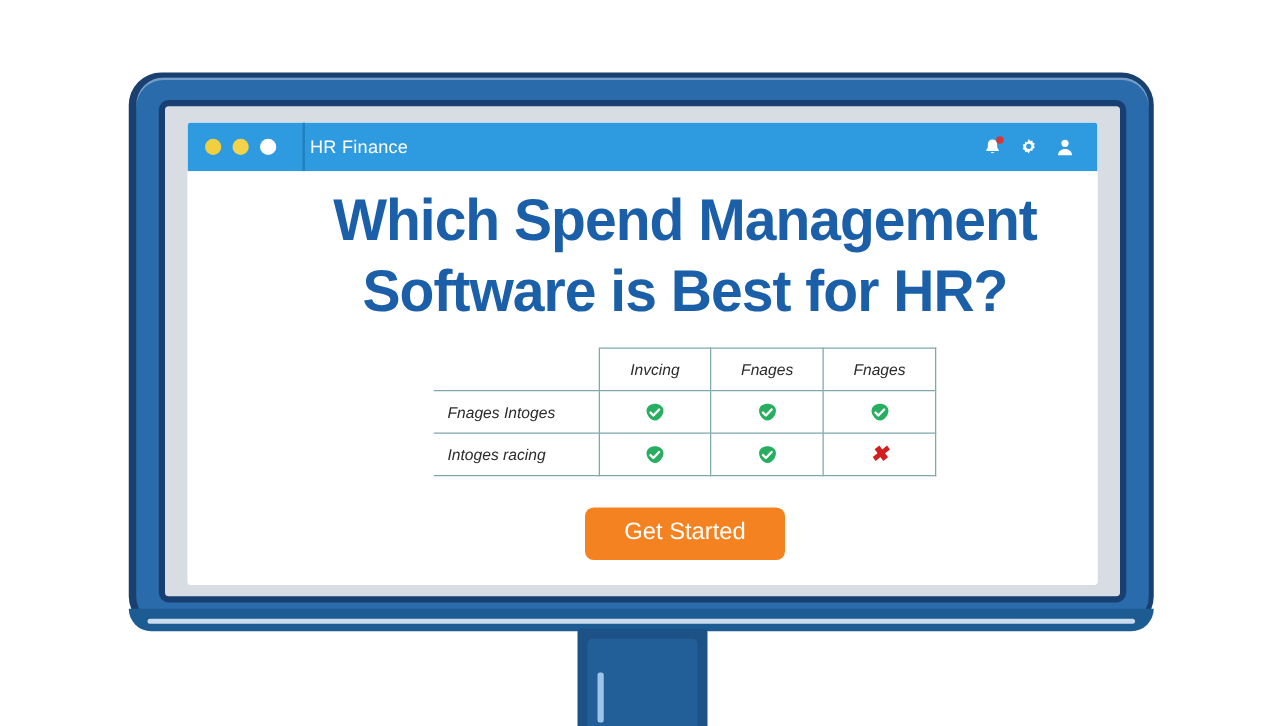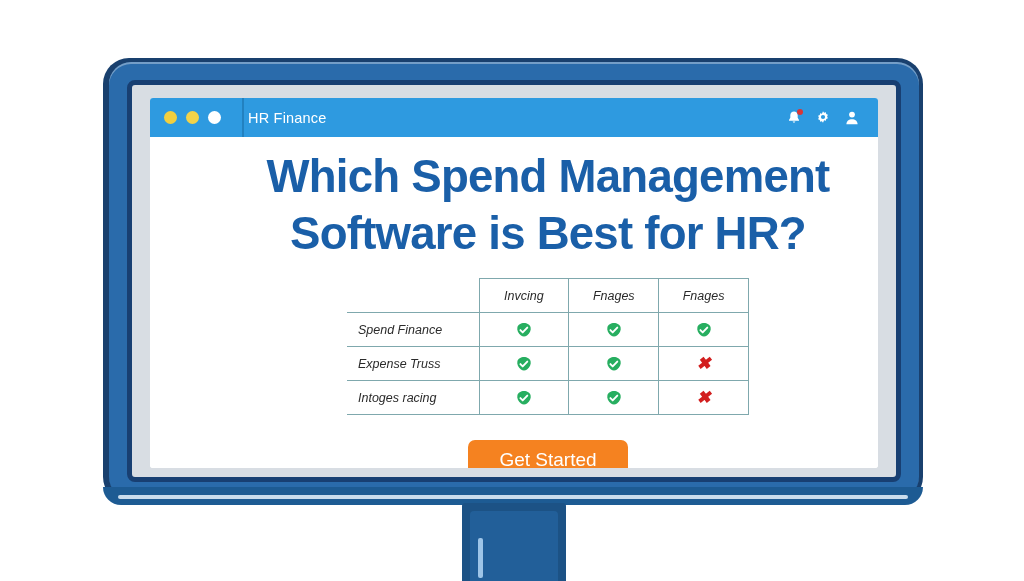--- a/index.html
+++ b/index.html
@@ -257,45 +257,33 @@
           <thead>
             <tr>
               <th class="rowhead-blank"></th>
               <th>Invcing</th>
               <th>Fnages</th>
               <th>Fnages</th>
             </tr>
           </thead>
           <tbody id="tbody">
               <tr>
-                <td class="rowlabel">Spend Finance</td>
-                <td><svg class="check-badge" viewBox="0 0 16 16" aria-hidden="true">
-                    <path d="M8 .9c3.1 0 6 1.7 6.6 4.3.7 2.9-.9 6.2-3.6 8.2-1.8 1.4-4.2 1.4-6 0C2.3 11.4.7 8.1 1.4 5.2 2 2.6 4.9.9 8 .9z" fill="#27ae60"></path>
-                    <path d="M4.4 8.1l2.3 2.3 4.6-4.8" stroke="#ffffff" stroke-width="1.9" fill="none" stroke-linecap="round" stroke-linejoin="round"></path>
-                  </svg></td>
-                <td><svg class="check-badge" viewBox="0 0 16 16" aria-hidden="true">
-                    <path d="M8 .9c3.1 0 6 1.7 6.6 4.3.7 2.9-.9 6.2-3.6 8.2-1.8 1.4-4.2 1.4-6 0C2.3 11.4.7 8.1 1.4 5.2 2 2.6 4.9.9 8 .9z" fill="#27ae60"></path>
-                    <path d="M4.4 8.1l2.3 2.3 4.6-4.8" stroke="#ffffff" stroke-width="1.9" fill="none" stroke-linecap="round" stroke-linejoin="round"></path>
-                  </svg></td>
-                <td><svg class="check-badge" viewBox="0 0 16 16" aria-hidden="true">
-                    <path d="M8 .9c3.1 0 6 1.7 6.6 4.3.7 2.9-.9 6.2-3.6 8.2-1.8 1.4-4.2 1.4-6 0C2.3 11.4.7 8.1 1.4 5.2 2 2.6 4.9.9 8 .9z" fill="#27ae60"></path>
-                    <path d="M4.4 8.1l2.3 2.3 4.6-4.8" stroke="#ffffff" stroke-width="1.9" fill="none" stroke-linecap="round" stroke-linejoin="round"></path>
-                  </svg></td>
-              </tr>
-              <tr>
-                <td class="rowlabel">Expense Truss</td>
-                <td><svg class="check-badge" viewBox="0 0 16 16" aria-hidden="true">
-                    <path d="M8 .9c3.1 0 6 1.7 6.6 4.3.7 2.9-.9 6.2-3.6 8.2-1.8 1.4-4.2 1.4-6 0C2.3 11.4.7 8.1 1.4 5.2 2 2.6 4.9.9 8 .9z" fill="#27ae60"></path>
-                    <path d="M4.4 8.1l2.3 2.3 4.6-4.8" stroke="#ffffff" stroke-width="1.9" fill="none" stroke-linecap="round" stroke-linejoin="round"></path>
-                  </svg></td>
-                <td><svg class="check-badge" viewBox="0 0 16 16" aria-hidden="true">
-                    <path d="M8 .9c3.1 0 6 1.7 6.6 4.3.7 2.9-.9 6.2-3.6 8.2-1.8 1.4-4.2 1.4-6 0C2.3 11.4.7 8.1 1.4 5.2 2 2.6 4.9.9 8 .9z" fill="#27ae60"></path>
-                    <path d="M4.4 8.1l2.3 2.3 4.6-4.8" stroke="#ffffff" stroke-width="1.9" fill="none" stroke-linecap="round" stroke-linejoin="round"></path>
-                  </svg></td>
-                <td><span class="cross">✖</span></td>
+                <td class="rowlabel">Fnages Intoges</td>
+                <td><svg class="check-badge" viewBox="0 0 16 16" aria-hidden="true">
+                    <path d="M8 .9c3.1 0 6 1.7 6.6 4.3.7 2.9-.9 6.2-3.6 8.2-1.8 1.4-4.2 1.4-6 0C2.3 11.4.7 8.1 1.4 5.2 2 2.6 4.9.9 8 .9z" fill="#27ae60"></path>
+                    <path d="M4.4 8.1l2.3 2.3 4.6-4.8" stroke="#ffffff" stroke-width="1.9" fill="none" stroke-linecap="round" stroke-linejoin="round"></path>
+                  </svg></td>
+                <td><svg class="check-badge" viewBox="0 0 16 16" aria-hidden="true">
+                    <path d="M8 .9c3.1 0 6 1.7 6.6 4.3.7 2.9-.9 6.2-3.6 8.2-1.8 1.4-4.2 1.4-6 0C2.3 11.4.7 8.1 1.4 5.2 2 2.6 4.9.9 8 .9z" fill="#27ae60"></path>
+                    <path d="M4.4 8.1l2.3 2.3 4.6-4.8" stroke="#ffffff" stroke-width="1.9" fill="none" stroke-linecap="round" stroke-linejoin="round"></path>
+                  </svg></td>
+                <td><svg class="check-badge" viewBox="0 0 16 16" aria-hidden="true">
+                    <path d="M8 .9c3.1 0 6 1.7 6.6 4.3.7 2.9-.9 6.2-3.6 8.2-1.8 1.4-4.2 1.4-6 0C2.3 11.4.7 8.1 1.4 5.2 2 2.6 4.9.9 8 .9z" fill="#27ae60"></path>
+                    <path d="M4.4 8.1l2.3 2.3 4.6-4.8" stroke="#ffffff" stroke-width="1.9" fill="none" stroke-linecap="round" stroke-linejoin="round"></path>
+                  </svg></td>
               </tr>
               <tr>
                 <td class="rowlabel">Intoges racing</td>
                 <td><svg class="check-badge" viewBox="0 0 16 16" aria-hidden="true">
                     <path d="M8 .9c3.1 0 6 1.7 6.6 4.3.7 2.9-.9 6.2-3.6 8.2-1.8 1.4-4.2 1.4-6 0C2.3 11.4.7 8.1 1.4 5.2 2 2.6 4.9.9 8 .9z" fill="#27ae60"></path>
                     <path d="M4.4 8.1l2.3 2.3 4.6-4.8" stroke="#ffffff" stroke-width="1.9" fill="none" stroke-linecap="round" stroke-linejoin="round"></path>
                   </svg></td>
                 <td><svg class="check-badge" viewBox="0 0 16 16" aria-hidden="true">
                     <path d="M8 .9c3.1 0 6 1.7 6.6 4.3.7 2.9-.9 6.2-3.6 8.2-1.8 1.4-4.2 1.4-6 0C2.3 11.4.7 8.1 1.4 5.2 2 2.6 4.9.9 8 .9z" fill="#27ae60"></path>
                     <path d="M4.4 8.1l2.3 2.3 4.6-4.8" stroke="#ffffff" stroke-width="1.9" fill="none" stroke-linecap="round" stroke-linejoin="round"></path>

